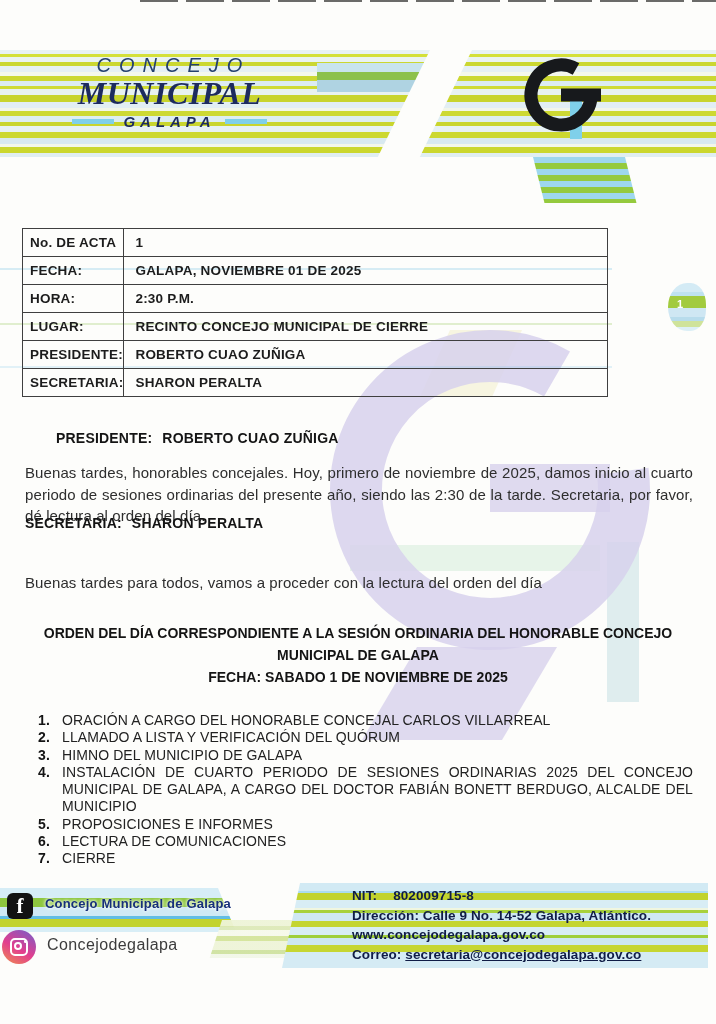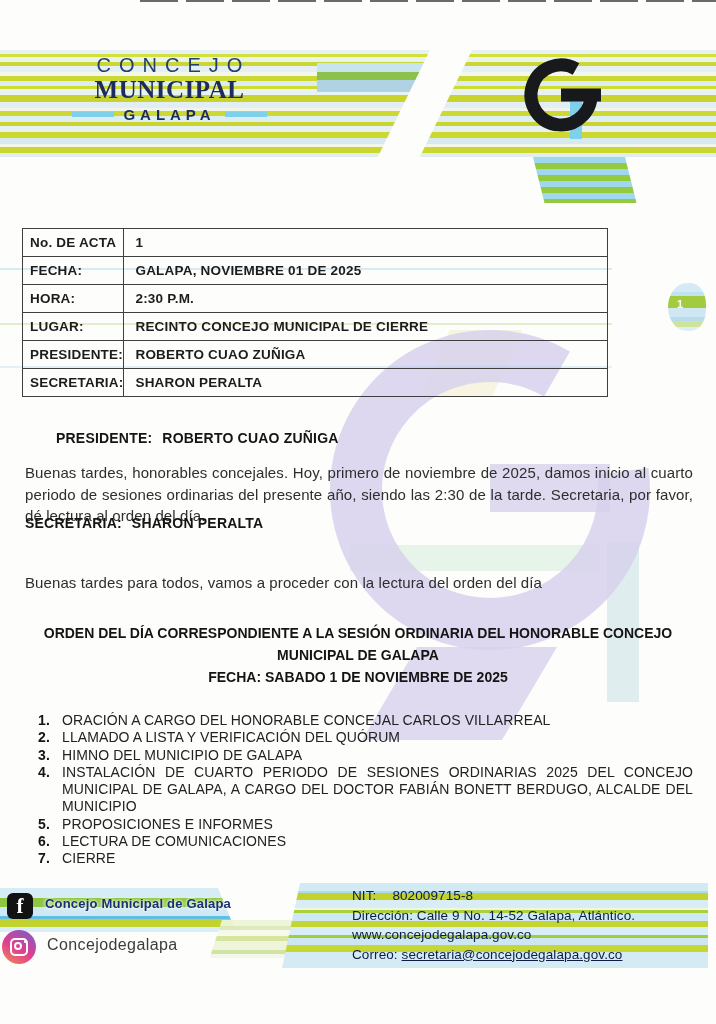--- a/index.html
+++ b/index.html
@@ -34,23 +34,23 @@
       #cbd72f 97px 103px, #e0eef2 103px 107px);
   }
   .banner .dark-patch {
     position:absolute; left:317px; top:13px; width:120px; height:29px;
     background:linear-gradient(180deg,#c8e4ee 0 9px,#8cc14c 9px 17px,#afd3e2 17px 29px);
   }
   .banner .white-notch {
     position:absolute; left:430px; top:0; width:42px; height:107px;
     background:#fdfdfb; transform:skewX(-26deg); transform-origin:top left;
   }
-  .logo-block { position:absolute; left:62px; top:4px; width:215px; text-align:center; }
+  .logo-block { position:absolute; left:62px; top:4px; width:215px; text-align:center;font-style:italic; }
   .logo-line1 { font-size:20px; letter-spacing:8px; font-weight:500; color:#24406e; padding-left:8px; }
-  .logo-line2 { font-family:"Liberation Serif", serif; font-weight:bold; font-size:25px;
+  .logo-line2 { font-family:"Liberation Serif", serif; font-weight:bold; font-size:32px;
                 color:#1d2b5e; letter-spacing:.5px; line-height:1.0; }
   .logo-line3 { display:flex; align-items:center; justify-content:center; gap:9px; margin-top:4px; }
   .logo-line3 .dash { display:inline-block; width:42px; height:5px; background:#7fd0ea; }
   .logo-line3 .galapa { font-size:15px; font-weight:bold; letter-spacing:5px; color:#1d2b5e; }
   .g-logo { position:absolute; left:512px; top:2px; width:92px; height:95px; }
   .ribbon {
     position:absolute; left:533px; top:107px; width:92px; height:46px;
     background:repeating-linear-gradient(180deg,#9ed7ee 0 6px,#95ca3e 6px 12px);
     transform:skewX(14deg); transform-origin:top left;
   }
@@ -119,21 +119,21 @@
   }
   .f-right-band {
     position:absolute; left:270px; top:883px; width:438px; height:85px; z-index:2;
     background:linear-gradient(180deg,#d2eaf4 0 8px,#abdcf0 8px 10px,#c2d32e 10px 17px,
                #d8edf5 17px 25px,#f0f6e0 25px 27px,#a8d13c 27px 30px,#cfe8f3 30px 38px,
                #c4d531 38px 44px,#d8edf5 44px 52px,#9fcf3a 52px 55px,#cde7f2 55px 62px,
                #c6d632 62px 69px,#d5ebf4 69px 85px);
     clip-path:polygon(30px 0, 100% 0, 100% 100%, 12px 100%);
   }
   .f-right-text { position:absolute; left:352px; top:888px; width:350px; height:78px; z-index:3;
-                  overflow:hidden; font-size:13.5px; font-weight:normal; color:#101c46; }
+                  overflow:hidden; font-size:13.5px; font-weight:bold; color:#101c46; }
   .f-right-text .line { height:19.5px; letter-spacing:.1px; }
   .f-right-text .nit-val { margin-left:16px; }
   .f-right-text a, .f-right-text .link { color:#101c46; text-decoration:underline; }
   .plain { text-decoration:none !important; }
 </style>
 </head>
 <body>
 
 <div class="page">
 

